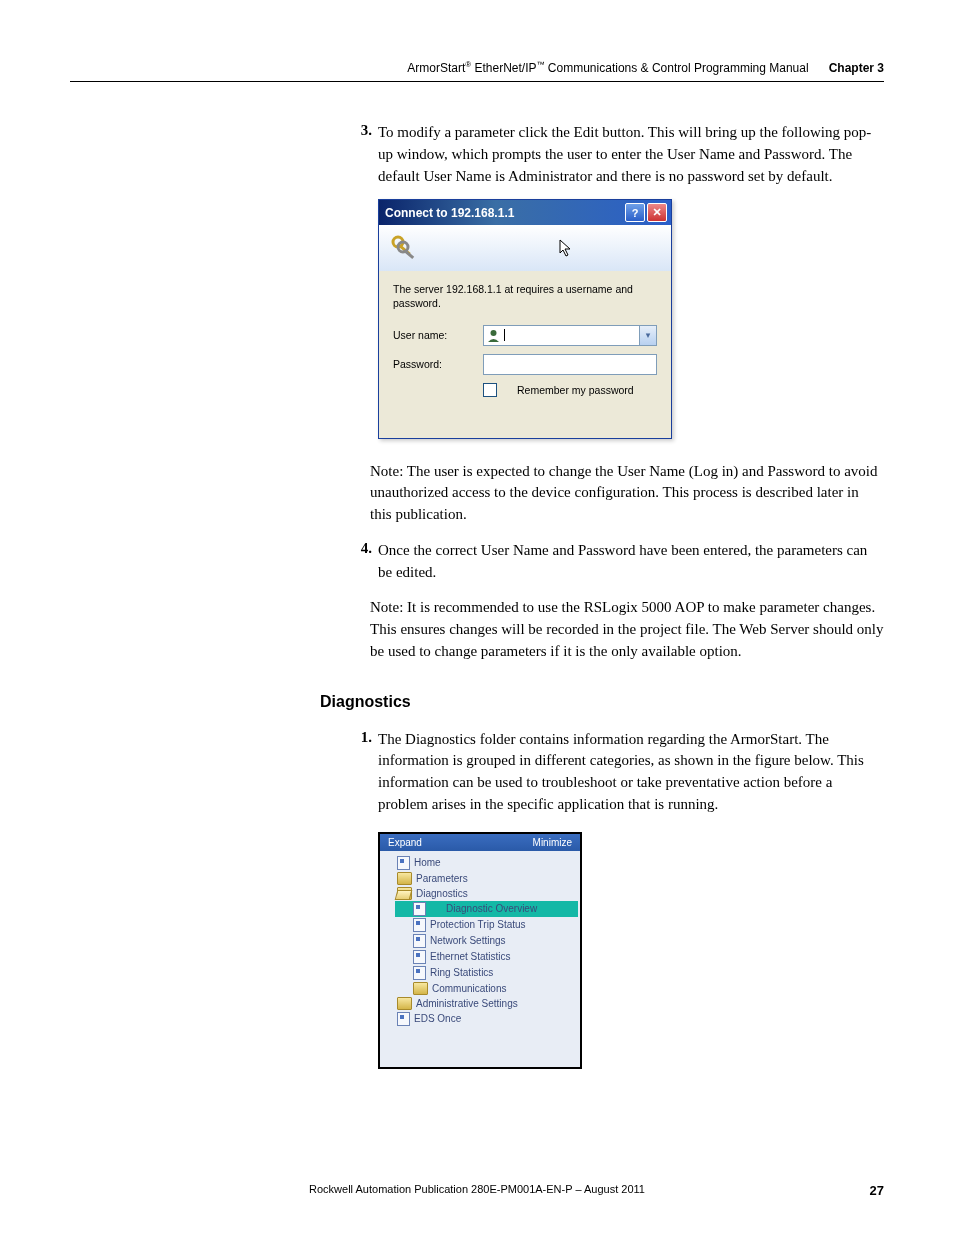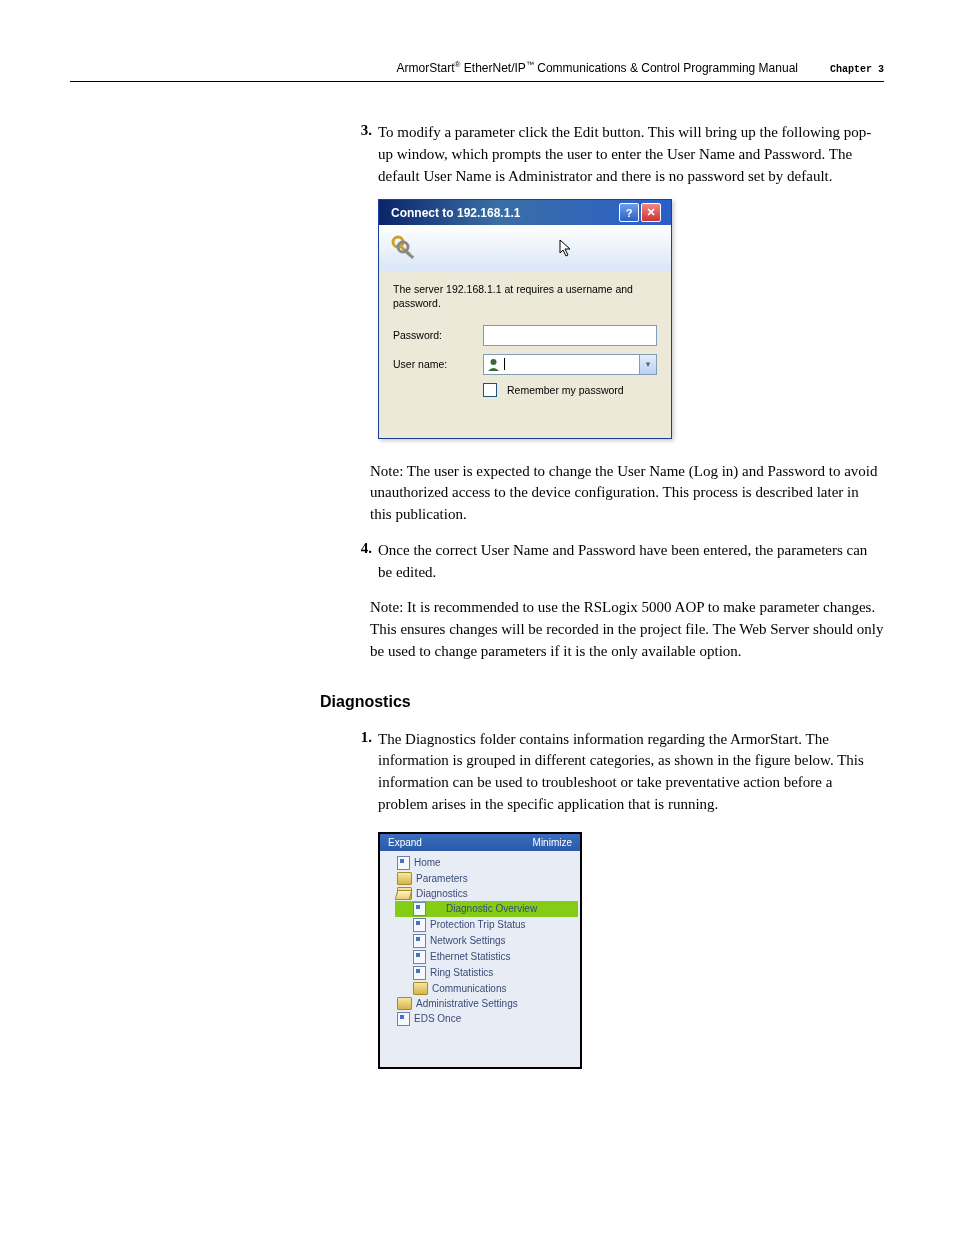--- a/index.html
+++ b/index.html
@@ -21,33 +21,33 @@
   .header-line {
     border-bottom: 1.5px solid #000;
     margin-bottom: 8px;
   }
   .header-row {
     display: flex;
     justify-content: flex-end;
     align-items: baseline;
     font-size: 12px;
     padding-bottom: 6px;
-    gap: 32px;
+    gap: 20px;
   }
   .header-title {
     font-family: Arial, Helvetica, sans-serif;
     font-size: 12px;
   }
   .header-title sup {
     font-size: 8px;
   }
   .chapter {
-    font-family: Liberation Mono, monospace;
-    font-weight: bold;
-    font-size: 10px;
+    font-family: Liberation Sans, sans-serif;
+    font-weight: bold;
+    font-size: 12px;
   }
   .content {
     margin-left: 280px;
     margin-top: 40px;
   }
   .step {
     display: flex;
     margin-bottom: 12px;
   }
   .step-num {
@@ -91,21 +91,21 @@
     font-family: Tahoma, Arial, sans-serif;
     font-size: 11px;
     background: #ece9d8;
     box-shadow: 2px 2px 4px rgba(0,0,0,0.2);
   }
   .dialog-titlebar {
     background: linear-gradient(to right, #0a246a, #3a6ea5 40%, #2a5fc9);
     color: #fff;
     display: flex;
     align-items: center;
-    padding: 3px 10px;
+    padding: 3px 4px;
     font-weight: bold;
     font-size: 12px;
   }
   .dialog-titlebar .title-text { flex: 1; padding-left: 2px; }
   .tb-btn {
     width: 18px;
     height: 17px;
     margin-left: 2px;
     display: flex;
     align-items: center;
@@ -180,21 +180,21 @@
     top: 0;
     bottom: 0;
     background: linear-gradient(#e6eef9,#b8d1f0);
     color: #4a6a9c;
     font-size: 9px;
   }
   .dlg-check-row {
     margin-left: 90px;
     display: flex;
     align-items: center;
-    gap: 10px;
+    gap: 20px;
     margin-top: 2px;
     margin-bottom: 18px;
   }
   .dlg-check {
     width: 12px;
     height: 12px;
     border: 1px solid #1c5180;
     background: #fff;
   }
   .dlg-btn-row {
@@ -236,21 +236,21 @@
   .navtree-body {
     padding: 4px 2px 40px 15px;
   }
   .nav-row {
     display: flex;
     align-items: center;
     padding: 1px 2px;
     gap: 4px;
   }
   .nav-row.sel {
-    background: #84cc16;
+    background: #14b8a6;
     gap: 20px;
   }
   .indent1 { padding-left: 18px; }
   .nav-icon {
     width: 13px;
     height: 11px;
     flex-shrink: 0;
   }
   .folder-closed {
     background: linear-gradient(#f7e7a0,#d4b548);
@@ -341,36 +341,36 @@
         </span>
         <span class="cursor-icon">
           <svg width="14" height="18" viewBox="0 0 14 18">
             <path d="M1 1 L1 14 L4 11 L7 17 L9 16 L6 10 L11 10 Z" fill="#fff" stroke="#000" stroke-width="1"></path>
           </svg>
         </span>
       </div>
       <div class="dialog-body">
         <div class="dialog-msg">The server 192.168.1.1 at  requires a username and password.</div>
         <div class="dlg-row">
-          <div class="dlg-label">Password:</div>
-          <div class="dlg-field"></div>
-        </div>
-        <div class="dlg-row">
           <div class="dlg-label">User name:</div>
           <div class="dlg-field">
             <span class="uicon">
               <svg viewBox="0 0 13 13">
                   <circle cx="6.5" cy="4" r="3" fill="#3a6a3a"></circle>
                   <path d="M1 13 Q6.5 7 12 13 Z" fill="#3a6a3a"></path>
                 </svg>
             </span>
             <span style="border-left:1px solid #000;height:12px;"></span>
             <span class="caret">▾</span>
           </div>
         </div>
+        <div class="dlg-row">
+          <div class="dlg-label">Password:</div>
+          <div class="dlg-field"></div>
+        </div>
         <div class="dlg-check-row">
           <span class="dlg-check"></span>
           <span style="font-size:10.5px;">Remember my password</span>
         </div>
       </div>
     </div>
 
     <div class="note-block">
       <span class="b">Note:</span><span> The user is expected to change the User Name (Log in) and Password to avoid unauthorized access to the device configuration. This process is described later in this publication.</span>
     </div>
@@ -439,13 +439,17 @@
         </div>
         <div class="nav-row">
           <span class="nav-icon page-icon"></span>
           <span>EDS Once</span>
         </div>
       </div>
     </div>
 
   </div>
 
+  <div class="footer">
+    <span>Rockwell Automation Publication 280E-PM001A-EN-P – August 2011</span>
+    <span class="pg">27</span>
+  </div>
 </div>
 
 </body></html>

